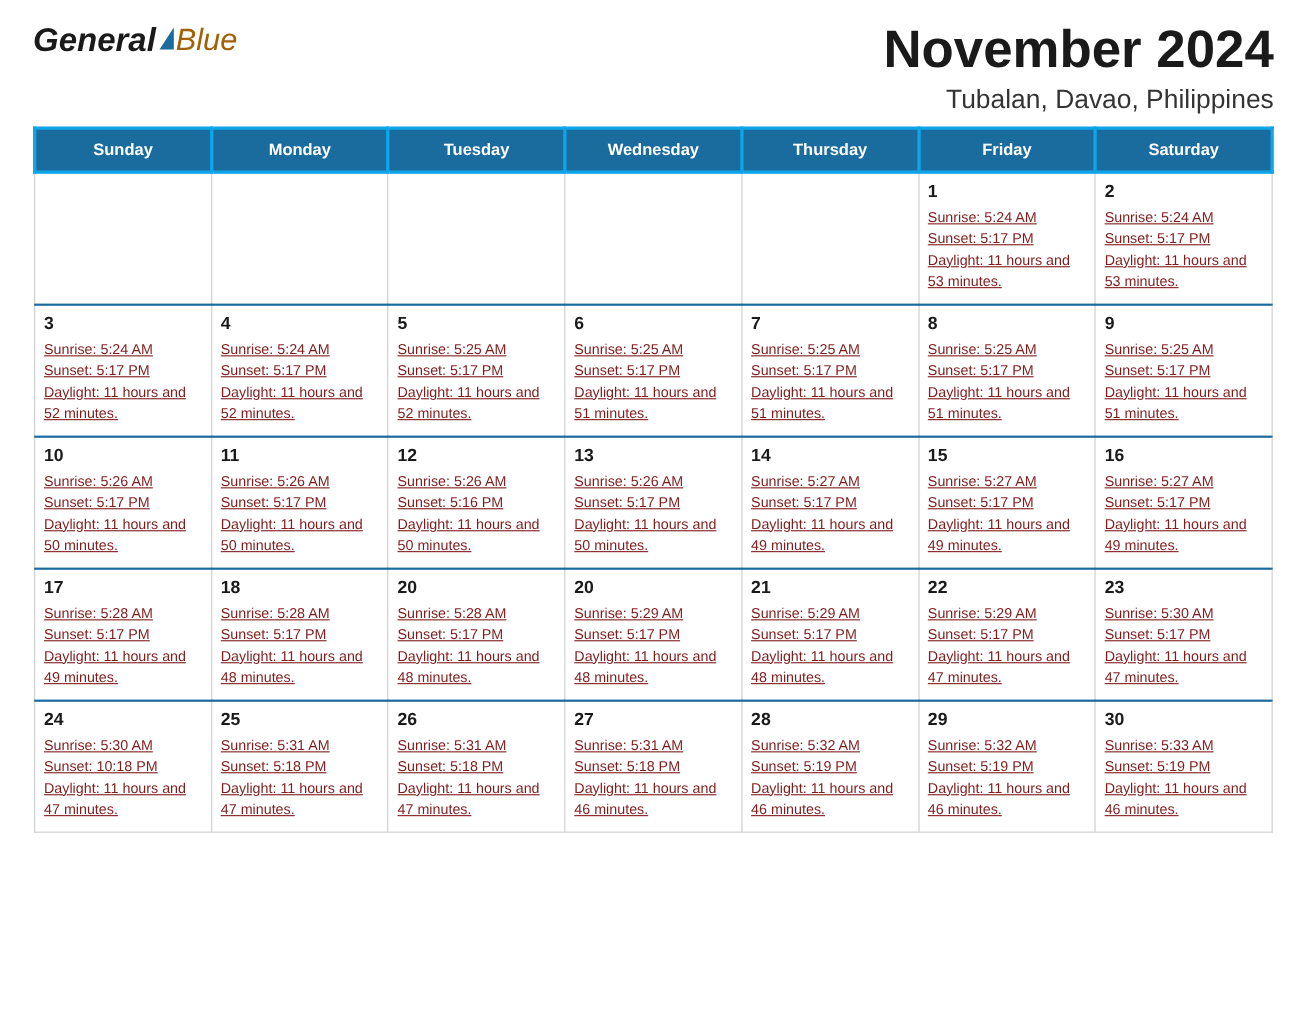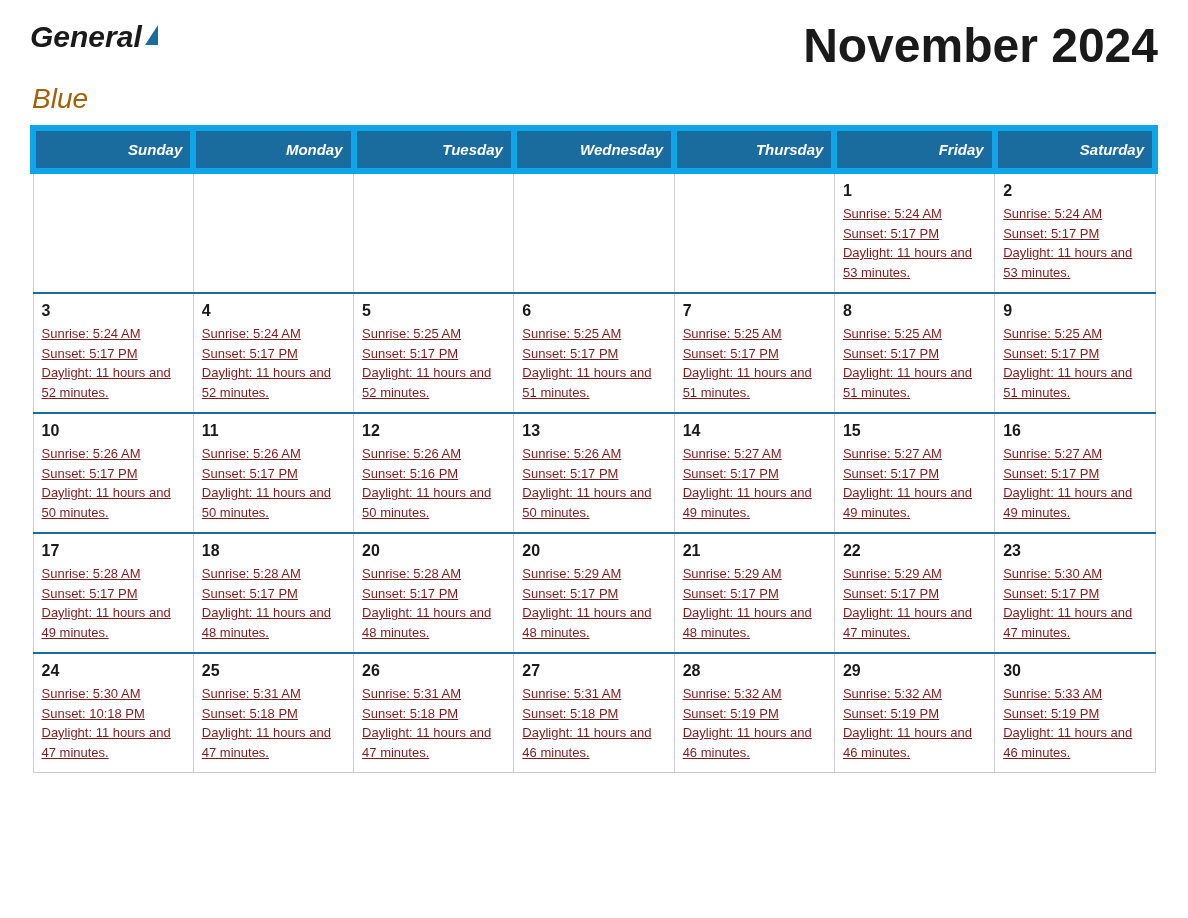--- a/index.html
+++ b/index.html
@@ -11,22 +11,20 @@
       min-height: 918px;
     }
     .header-top {
       display: flex;
       justify-content: space-between;
       align-items: flex-start;
       margin-bottom: 10px;
     }
     .logo-wrapper {
       display: flex;
-      flex-direction: column;
-      gap: 29px;
     }
     .logo-row1 {
       display: flex;
       align-items: center;
     }
     .logo-row2 {
       color: #a16207;
       font-size: 28px;
       font-weight: normal;
       font-style: italic;
@@ -50,23 +48,22 @@
       width: 100%;
       border-collapse: collapse;
       margin-top: 10px;
     }
     .calendar th {
       background-color: #1a6b9e;
       color: #fff;
       padding: 10px 8px;
       font-size: 15px;
       font-weight: bold;
-      text-align: right;
-      border: 6px solid #0ea5e9;
-      font-style: italic;
+      text-align: center;
+      border: 3px solid #0ea5e9;
     }
     .calendar td {
       vertical-align: top;
       padding: 8px 8px 10px 8px;
       border: 1px solid #ccc;
       width: 14.28%;
       height: 110px;
       font-size: 12.5px;
       color: #222;
       background: #fff;
@@ -107,20 +104,21 @@
 <div class="header-top">
   <div class="logo-wrapper">
     <div class="logo-row1">
       <span style="font-size:30px;font-weight:bold;color:#1a1a1a;font-style:italic;">General</span>
       <span class="logo-icon"></span>
     </div>
     <div class="logo-row2">Blue</div>
   </div>
   <div class="title-section">
     <div class="month-title">November 2024</div>
+    <div class="location-title">Tubalan, Davao, Philippines</div>
   </div>
 </div>
 
 <table class="calendar">
   <thead>
     <tr>
     <th>Sunday</th>
         <th>Monday</th>
         <th>Tuesday</th>
         <th>Wednesday</th>

